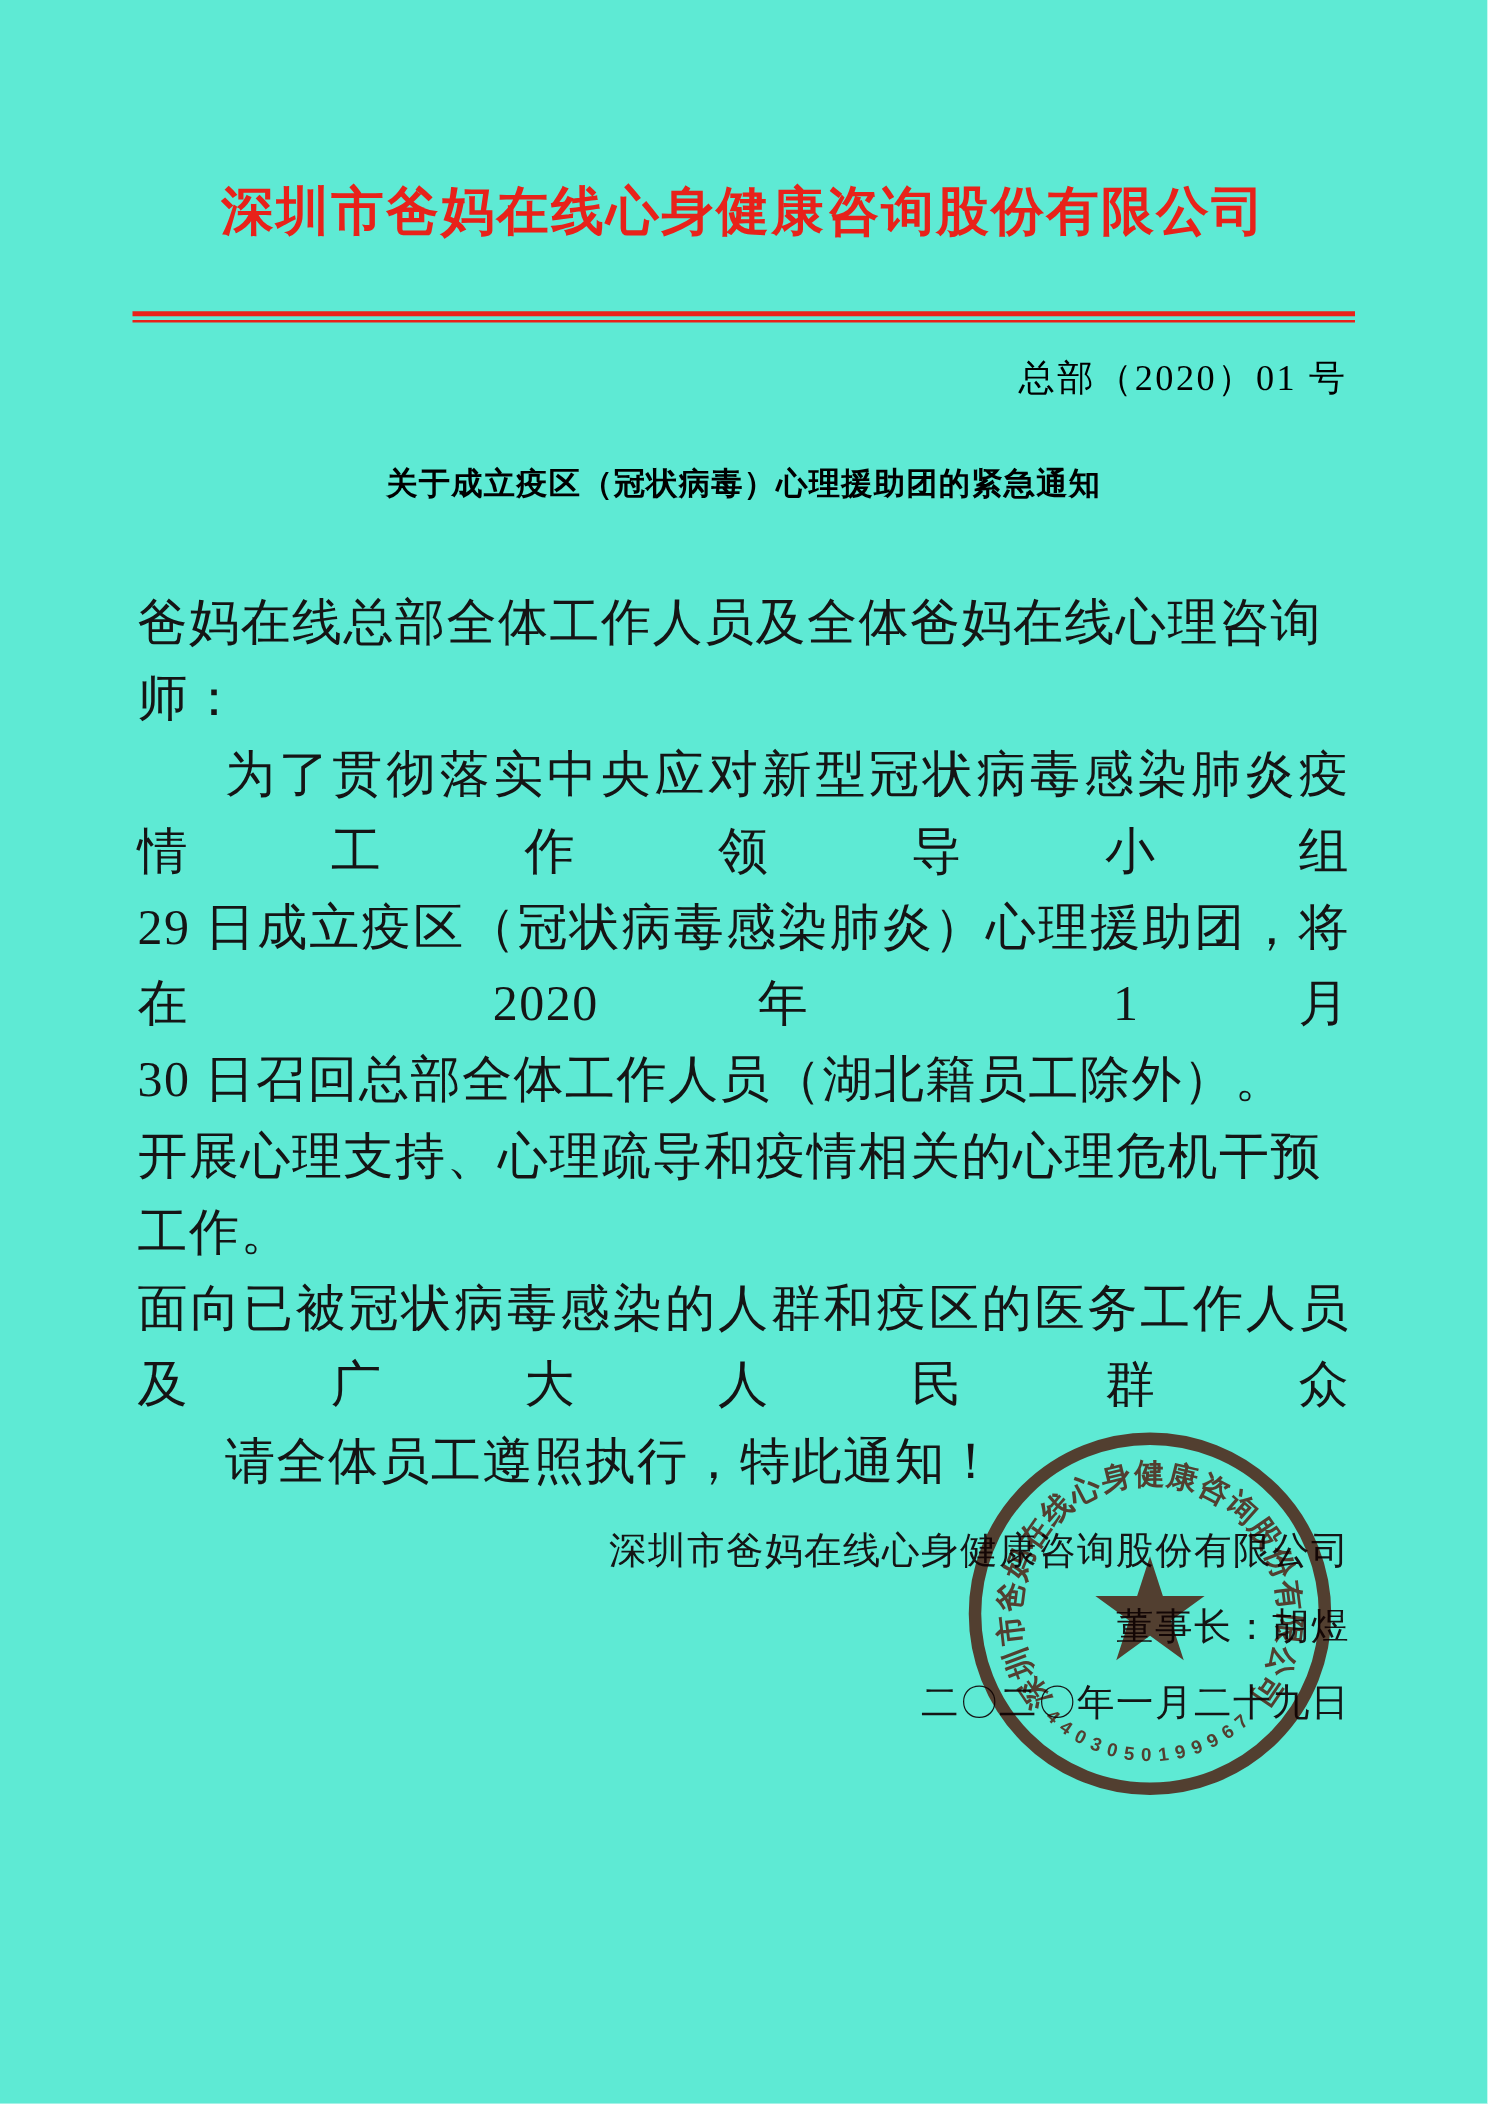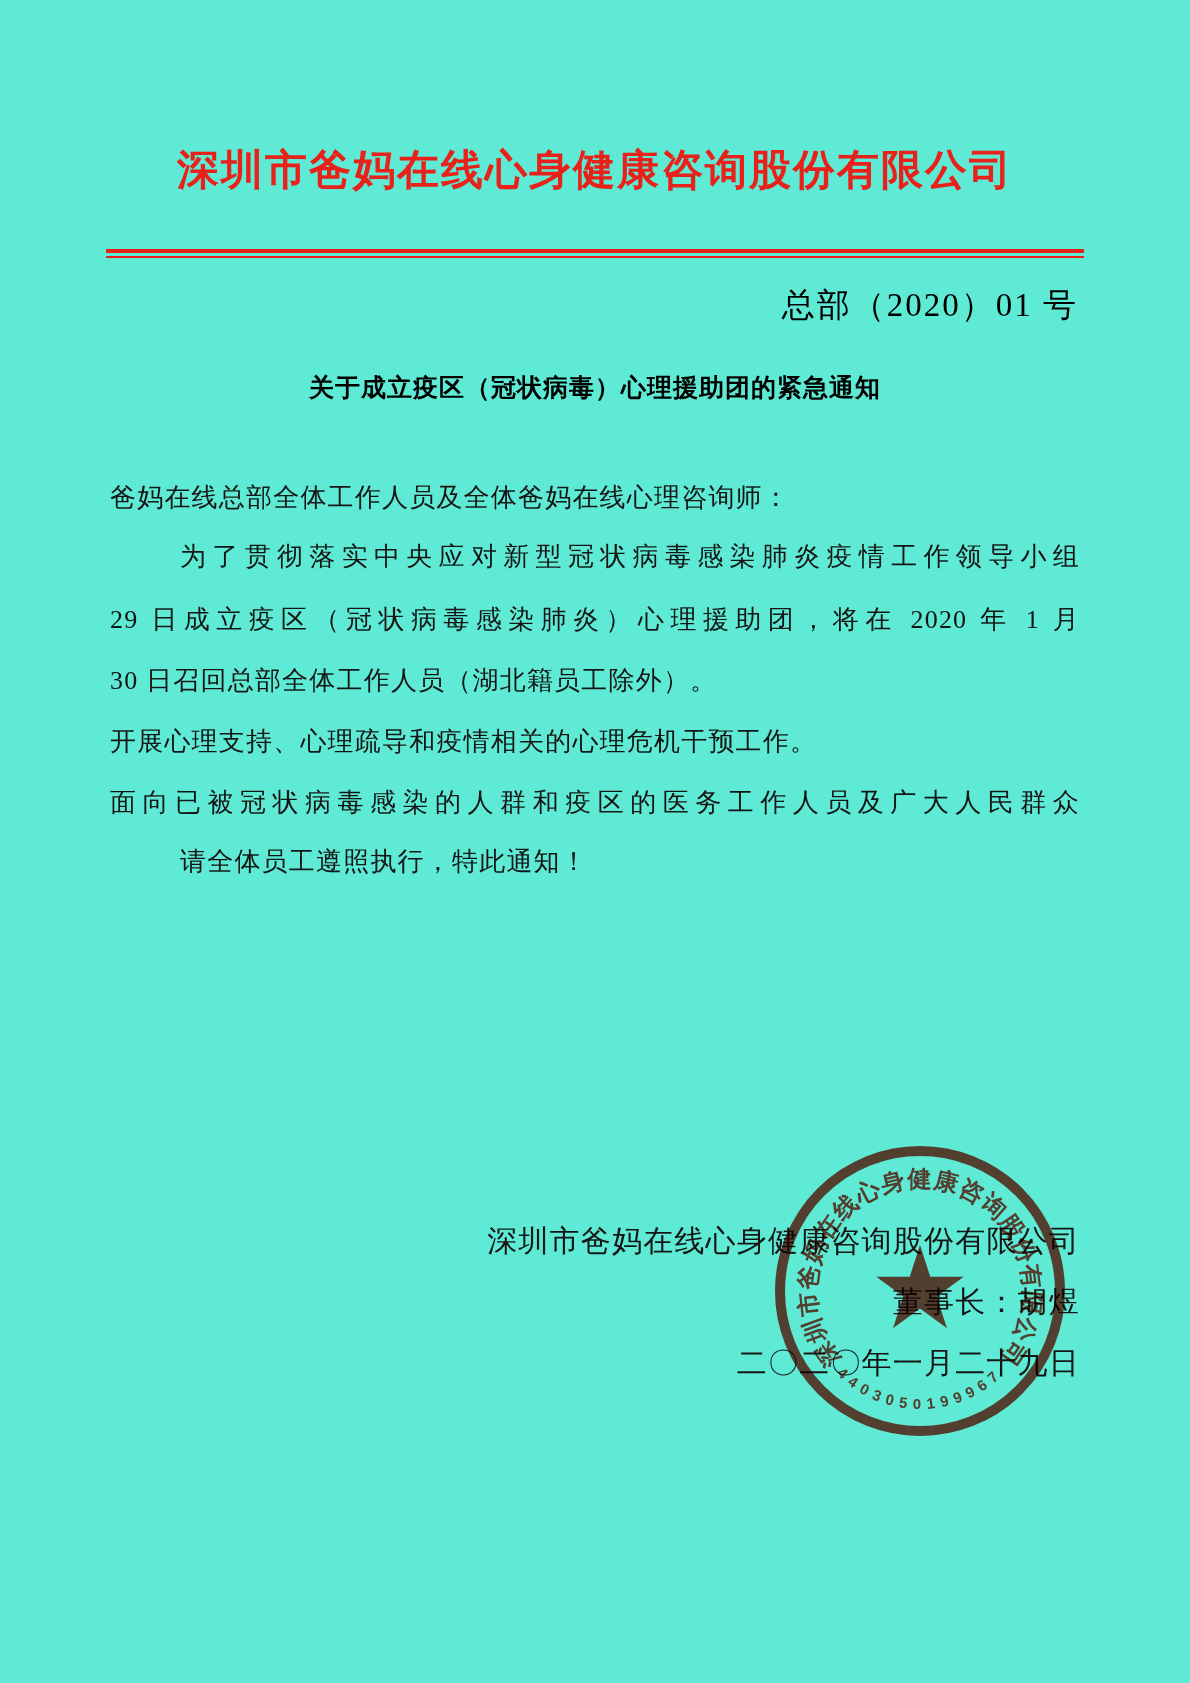--- a/index.html
+++ b/index.html
@@ -23,36 +23,36 @@
     color:var(--red);line-height:1.15;
     font-family:"Liberation Serif","DejaVu Serif",serif;
   }
   .red-rule{
     position:absolute;top:249px;left:106px;right:106px;height:3px;
     border-top:4px solid var(--red);
     border-bottom:2px solid var(--red);
   }
   .doc-number{
     position:absolute;top:283px;right:112px;
-    font-size:33px;letter-spacing:2px;color:#000;
+    font-size:29px;letter-spacing:2px;color:#000;
   }
   .notice-title{
     position:absolute;top:372px;left:0;right:0;margin:0;
     text-align:center;
     font-size:25px;font-weight:bold;letter-spacing:1px;color:#000;
     font-family:"Liberation Sans","DejaVu Sans",sans-serif;
     line-height:1.2;
   }
   .body-block{
     position:absolute;top:467px;left:110px;width:970px;
-    font-size:26px;line-height:61px;letter-spacing:1.2px;
+    font-size:40px;line-height:61px;letter-spacing:1.2px;
   }
   .line{white-space:normal;}
   .j{text-align:justify;text-align-last:justify;}
-  .ind{text-indent:70px;font-family:Liberation Mono, monospace;}
+  .ind{text-indent:70px;}
   .signature{
     position:absolute;top:1210px;right:110px;
     text-align:right;
     font-size:30px;line-height:61px;letter-spacing:1.2px;
   }
   .seal{
     position:absolute;left:760px;top:1131px;
     mix-blend-mode:multiply;
     opacity:.92;
   }

